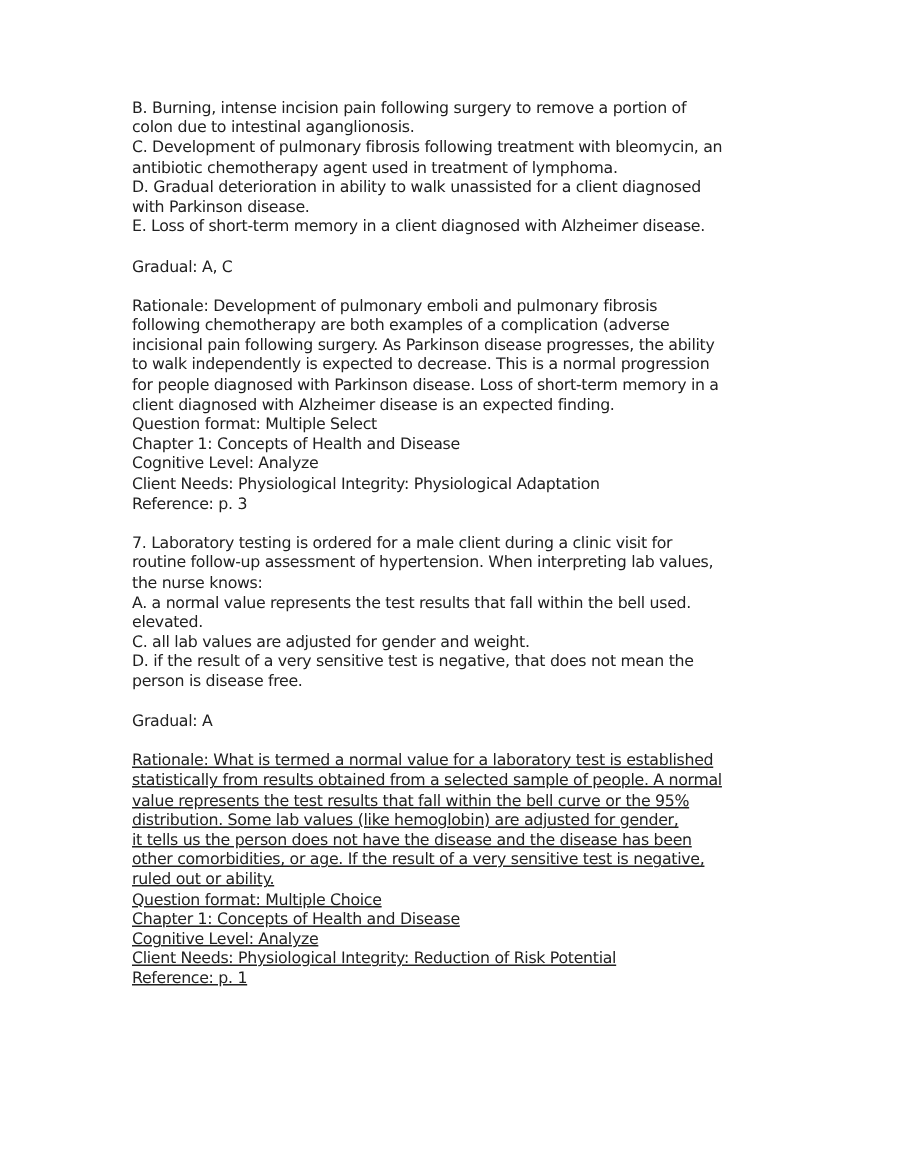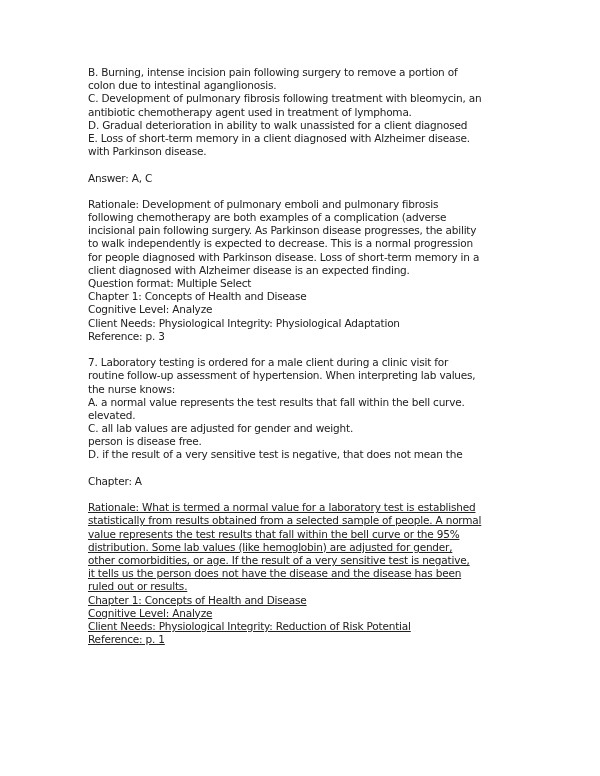--- a/index.html
+++ b/index.html
@@ -42,65 +42,66 @@
 
 <div class="page">
   <div class="content">
 
     <div class="block">
       <div class="line">B. Burning, intense incision pain following surgery to remove a portion of</div>
       <div class="line">colon due to intestinal aganglionosis.</div>
       <div class="line">C. Development of pulmonary fibrosis following treatment with bleomycin, an</div>
       <div class="line">antibiotic chemotherapy agent used in treatment of lymphoma.</div>
       <div class="line">D. Gradual deterioration in ability to walk unassisted for a client diagnosed</div>
+      <div class="line">with Parkinson disease.</div>
       <div class="line">E. Loss of short-term memory in a client diagnosed with Alzheimer disease.</div>
-      <div class="line">with Parkinson disease.</div>
     </div>
 
     <div class="block">
-      <div class="line">Answer: A, C</div>
+      <div class="line">Gradual: A, C</div>
     </div>
 
     <div class="block">
       <div class="line">Rationale: Development of pulmonary emboli and pulmonary fibrosis</div>
       <div class="line">following chemotherapy are both examples of a complication (adverse</div>
       <div class="line">incisional pain following surgery. As Parkinson disease progresses, the ability</div>
       <div class="line">to walk independently is expected to decrease. This is a normal progression</div>
       <div class="line">for people diagnosed with Parkinson disease. Loss of short-term memory in a</div>
       <div class="line">client diagnosed with Alzheimer disease is an expected finding.</div>
       <div class="line">Question format: Multiple Select</div>
       <div class="line">Chapter 1: Concepts of Health and Disease</div>
       <div class="line">Cognitive Level: Analyze</div>
       <div class="line">Client Needs: Physiological Integrity: Physiological Adaptation</div>
       <div class="line">Reference: p. 3</div>
     </div>
 
     <div class="block">
       <div class="line">7. Laboratory testing is ordered for a male client during a clinic visit for</div>
       <div class="line">routine follow-up assessment of hypertension. When interpreting lab values,</div>
       <div class="line">the nurse knows:</div>
-      <div class="line">A. a normal value represents the test results that fall within the bell curve.</div>
+      <div class="line">A. a normal value represents the test results that fall within the bell used.</div>
       <div class="line">elevated.</div>
       <div class="line">C. all lab values are adjusted for gender and weight.</div>
+      <div class="line">D. if the result of a very sensitive test is negative, that does not mean the</div>
       <div class="line">person is disease free.</div>
-      <div class="line">D. if the result of a very sensitive test is negative, that does not mean the</div>
     </div>
 
     <div class="block">
-      <div class="line">Chapter: A</div>
+      <div class="line">Gradual: A</div>
     </div>
 
     <div class="block">
       <div class="line">Rationale: What is termed a normal value for a laboratory test is established</div>
       <div class="line">statistically from results obtained from a selected sample of people. A normal</div>
       <div class="line">value represents the test results that fall within the bell curve or the 95%</div>
       <div class="line">distribution. Some lab values (like hemoglobin) are adjusted for gender,</div>
+      <div class="line">it tells us the person does not have the disease and the disease has been</div>
       <div class="line">other comorbidities, or age. If the result of a very sensitive test is negative,</div>
-      <div class="line">it tells us the person does not have the disease and the disease has been</div>
-      <div class="line">ruled out or results.</div>
+      <div class="line">ruled out or ability.</div>
+      <div class="line">Question format: Multiple Choice</div>
       <div class="line">Chapter 1: Concepts of Health and Disease</div>
       <div class="line">Cognitive Level: Analyze</div>
       <div class="line">Client Needs: Physiological Integrity: Reduction of Risk Potential</div>
       <div class="line">Reference: p. 1</div>
     </div>
 
   </div>
 </div>
 
 </body></html>

